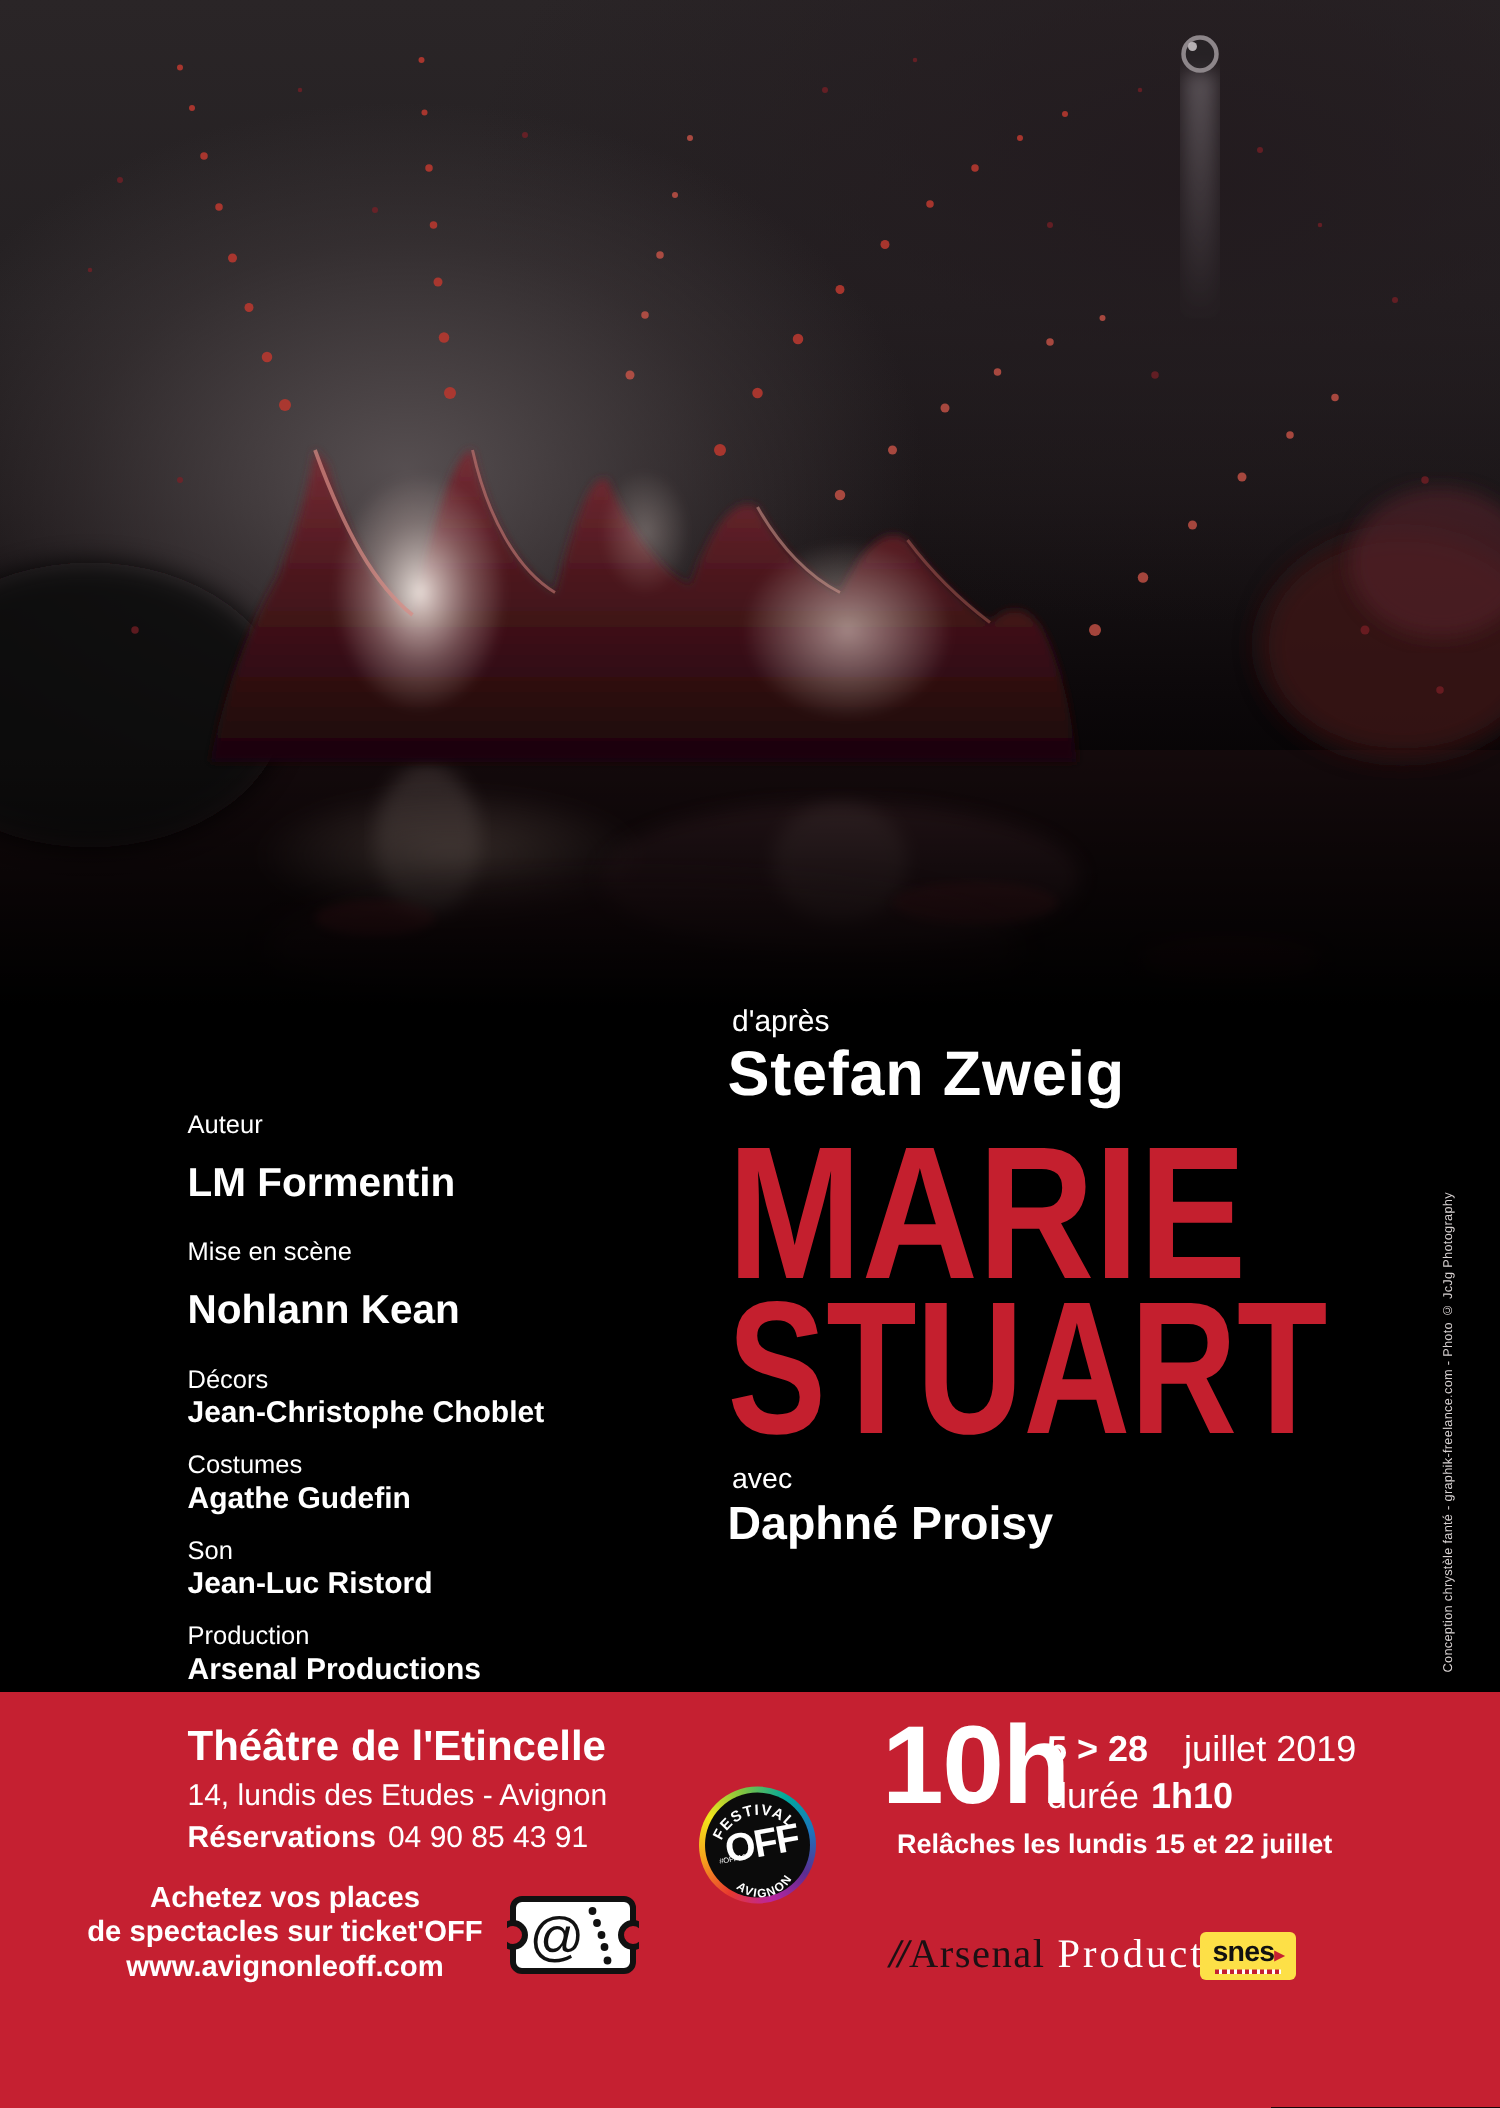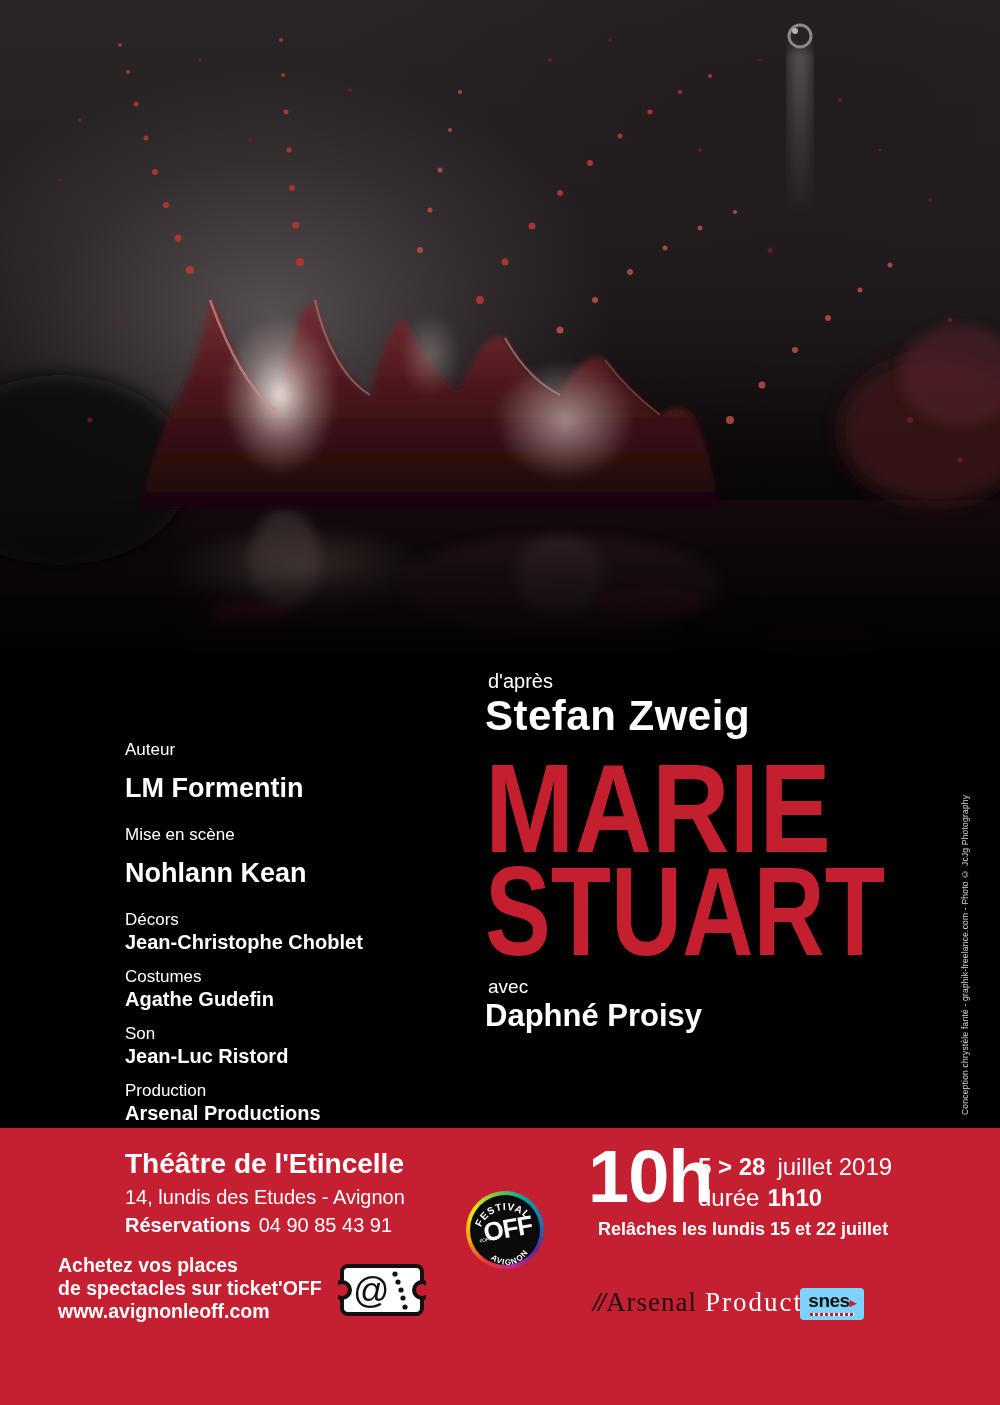--- a/index.html
+++ b/index.html
@@ -31,41 +31,41 @@
   
   .vert{position:absolute;writing-mode:vertical-rl;transform:rotate(180deg);white-space:nowrap;}
   .vert-conception{right:30px;top:815px;height:300px;font-size:8.5px;color:#d8d2d2;letter-spacing:0.2px;}
   .vert-licence{right:30px;top:1142px;height:262px;font-size:9px;color:rgba(255,255,255,0.9);letter-spacing:0.2px;}
   
   .redband{position:absolute;left:0;top:1128px;width:1000px;height:277px;background:#c52031;}
   .venue{position:absolute;left:125px;top:1148px;font-size:28px;font-weight:bold;}
   .address{position:absolute;left:125px;top:1186px;font-size:20px;}
   .resa{position:absolute;left:125px;top:1214px;font-size:20px;}
   .resa b{margin-right:8px;}
-  .ticket-promo{position:absolute;left:58px;top:1254px;width:264px;text-align:left;
+  .ticket-promo{position:absolute;left:58px;top:1254px;width:264px;text-align:center;
     font-size:19.5px;font-weight:bold;line-height:23px;}
   .ticket-icon{position:absolute;left:338px;top:1263px;}
   .off-logo{position:absolute;left:466px;top:1191px;width:78px;height:78px;}
   .off-ring{position:absolute;inset:0;border-radius:50%;
     background:conic-gradient(from 210deg,#e8382f,#f6a21d,#f3e51b,#7fc241,#00a99d,#1b75bb,#5b2d91,#b9259f,#e8382f);}
   .off-inner{position:absolute;inset:4px;border-radius:50%;background:#0b0b0b;}
   .off-logo svg{position:absolute;inset:0;}
   .time{position:absolute;left:588px;top:1140px;font-size:74px;font-weight:bold;line-height:74px;letter-spacing:-1px;}
   .dates{position:absolute;left:698px;top:1153px;font-size:24px;}
-  .dates .rest{margin-left:12px;font-weight:normal;text-align:right;}
+  .dates .rest{margin-left:24px;font-weight:normal;text-align:right;}
   .duree{position:absolute;left:698px;top:1184px;font-size:24px;}
   .duree .val{margin-left:8px;font-weight:bold;}
   .relaches{position:absolute;left:598px;top:1219px;font-size:18px;font-weight:bold;}
   .site{position:absolute;left:597px;top:1253px;font-size:20px;display:flex;align-items:center;}
   .site .sq{display:inline-block;width:15px;height:15px;background:#fff;margin-right:9px;}
   .arsenal{position:absolute;left:593px;top:1287px;font-family:"Liberation Serif",serif;font-size:27px;}
   .arsenal .sl{font-style:italic;font-weight:bold;color:#1c1013;letter-spacing:-2px;margin-right:2px;}
   .arsenal .nm{color:#1c1013;letter-spacing:1px;margin-right:8px;}
   .arsenal .pr{color:#fff;letter-spacing:2px;}
-  .snes{position:absolute;left:800px;top:1288px;width:64px;height:32px;background:#7dd3fc;border-radius:4px;
+  .snes{position:absolute;left:800px;top:1288px;width:64px;height:32px;background:#fde047;border-radius:4px;
     display:flex;flex-direction:column;align-items:center;justify-content:center;}
   .snes .txt{font-size:19px;font-weight:bold;color:#111;line-height:18px;letter-spacing:-0.5px;}
   .snes .arr{color:#c52031;font-size:13px;}
   .snes .line{width:44px;height:3px;margin-top:1px;
     background:repeating-linear-gradient(90deg,#c52031 0 3px,#fff 3px 5px);}
 </style>
 </head>
 <body>
 
 <div class="poster">

